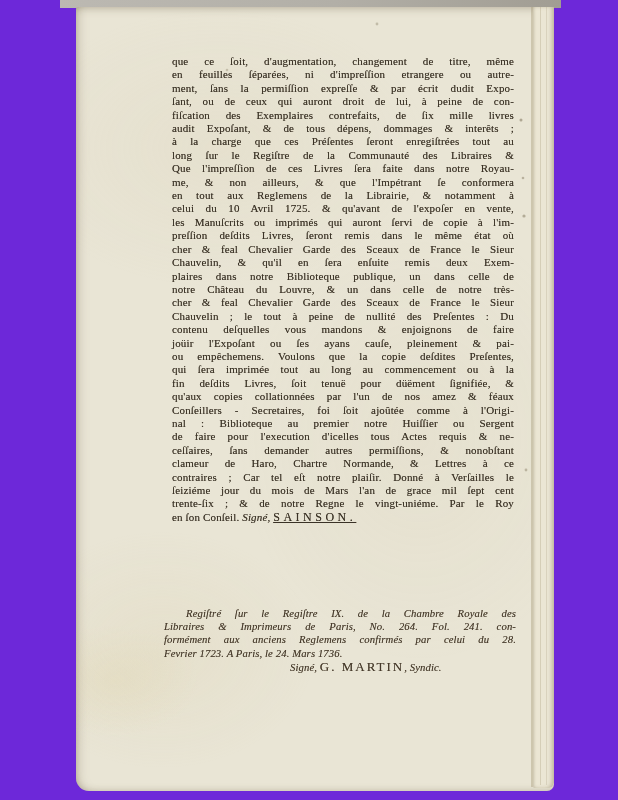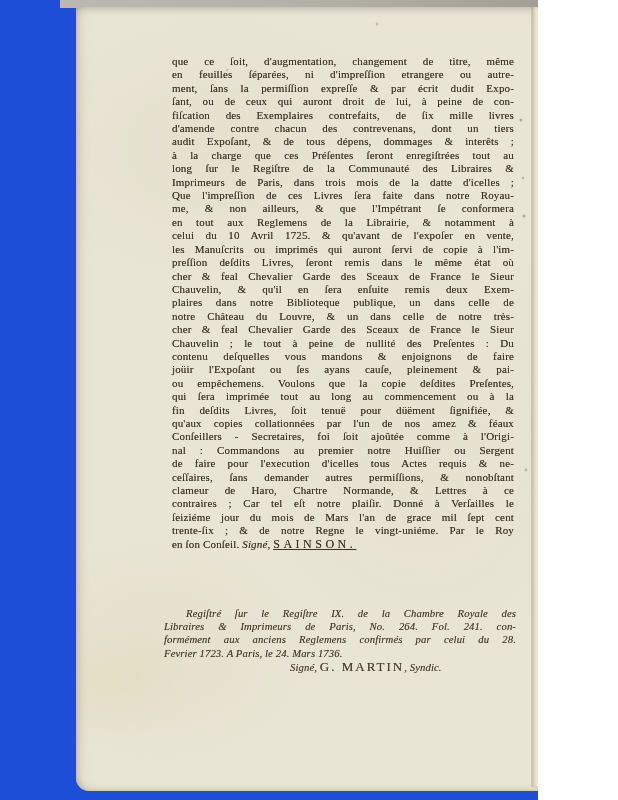--- a/index.html
+++ b/index.html
@@ -1,18 +1,18 @@
 <!DOCTYPE html>
 <html><head>
 <meta charset="utf-8">
 <style>
   html,body { margin:0; padding:0; }
   .scan {
-    position:relative; width:538px; height:800px; overflow:hidden;
-    background:#1d4ed8;
+    position:relative; width:618px; height:800px; overflow:hidden;
+    background:#6d28d9;
     font-family:"Liberation Serif","DejaVu Serif",serif;
   }
   .top-band {
     position:absolute; left:60px; top:0; width:501px; height:8px;
     background:linear-gradient(to right,#bcb9b2,#b2afa7 55%,#a19d93);
   }
   .page {
     position:absolute; left:76px; top:7px; width:478px; height:784px;
     background-color:#e9e5d5;
     border-radius:2px 3px 7px 13px;
@@ -83,45 +83,43 @@
     <div class="crease-3"></div>
     <div class="specks"></div>
 
     <div class="text-block">
       <div class="lines">
           <div class="tline">que ce ſoit, d'augmentation, changement de titre, même</div>
           <div class="tline">en feuilles ſéparées, ni d'impreſſion etrangere ou autre-</div>
           <div class="tline">ment, ſans la permiſſion expreſſe &amp; par écrit dudit Expo-</div>
           <div class="tline">ſant, ou de ceux qui auront droit de lui, à peine de con-</div>
           <div class="tline">fiſcation des Exemplaires contrefaits, de ſix mille livres</div>
-          <div class="tline">d'amende contre chacun des contrevenans, dont un tiers</div>
           <div class="tline">audit Expoſant, &amp; de tous dépens, dommages &amp; interêts ;</div>
           <div class="tline">à la charge que ces Préſentes ſeront enregiſtrées tout au</div>
           <div class="tline">long ſur le Regiſtre de la Communauté des Libraires &amp;</div>
-          <div class="tline">Imprimeurs de Paris, dans trois mois de la datte d'icelles ;</div>
           <div class="tline">Que l'impreſſion de ces Livres ſera faite dans notre Royau-</div>
           <div class="tline">me, &amp; non ailleurs, &amp; que l'Impétrant ſe conformera</div>
           <div class="tline">en tout aux Reglemens de la Librairie, &amp; notamment à</div>
           <div class="tline">celui du 10 Avril 1725. &amp; qu'avant de l'expoſer en vente,</div>
           <div class="tline">les Manuſcrits ou imprimés qui auront ſervi de copie à l'im-</div>
           <div class="tline">preſſion deſdits Livres, ſeront remis dans le même état où</div>
           <div class="tline">cher &amp; feal Chevalier Garde des Sceaux de France le Sieur</div>
           <div class="tline">Chauvelin, &amp; qu'il en ſera enſuite remis deux Exem-</div>
           <div class="tline">plaires dans notre Biblioteque publique, un dans celle de</div>
           <div class="tline">notre Château du Louvre, &amp; un dans celle de notre très-</div>
           <div class="tline">cher &amp; feal Chevalier Garde des Sceaux de France le Sieur</div>
           <div class="tline">Chauvelin ; le tout à peine de nullité des Preſentes : Du</div>
           <div class="tline">contenu deſquelles vous mandons &amp; enjoignons de faire</div>
           <div class="tline">joüir l'Expoſant ou ſes ayans cauſe, pleinement &amp; pai-</div>
           <div class="tline">ou empêchemens. Voulons que la copie deſdites Preſentes,</div>
           <div class="tline">qui ſera imprimée tout au long au commencement ou à la</div>
           <div class="tline">fin deſdits Livres, ſoit tenuë pour düëment ſignifiée, &amp;</div>
           <div class="tline">qu'aux copies collationnées par l'un de nos amez &amp; féaux</div>
           <div class="tline">Conſeillers - Secretaires, foi ſoit ajoûtée comme à l'Origi-</div>
-          <div class="tline">nal : Commandons au premier notre Huiſſier ou Sergent</div>
+          <div class="tline">nal : Biblioteque au premier notre Huiſſier ou Sergent</div>
           <div class="tline">de faire pour l'execution d'icelles tous Actes requis &amp; ne-</div>
           <div class="tline">ceſſaires, ſans demander autres permiſſions, &amp; nonobſtant</div>
           <div class="tline">clameur de Haro, Chartre Normande, &amp; Lettres à ce</div>
           <div class="tline">contraires ; Car tel eſt notre plaiſir. Donné à Verſailles le</div>
           <div class="tline">ſeiziéme jour du mois de Mars l'an de grace mil ſept cent</div>
           <div class="tline">trente-ſix ; &amp; de notre Regne le vingt-uniéme. Par le Roy</div>
         </div>
       <div class="sig-line"><span>en ſon Conſeil. </span><span class="it">Signé, </span><span class="caps">SAINSON.</span></div>
     </div>
 

